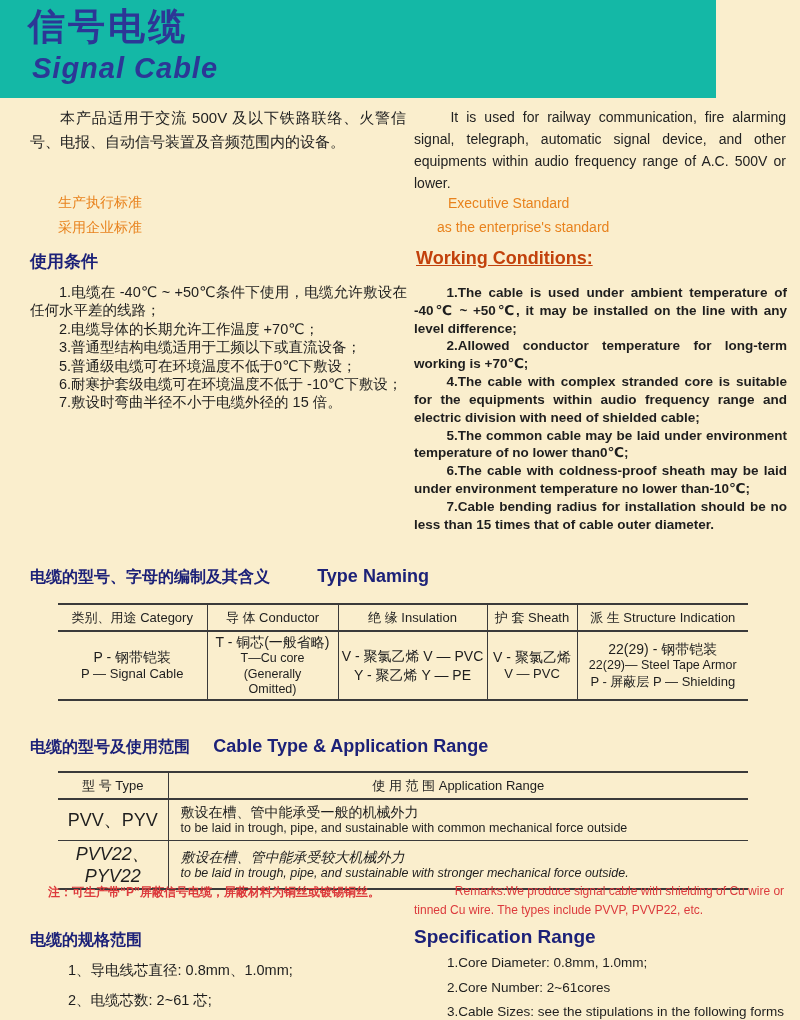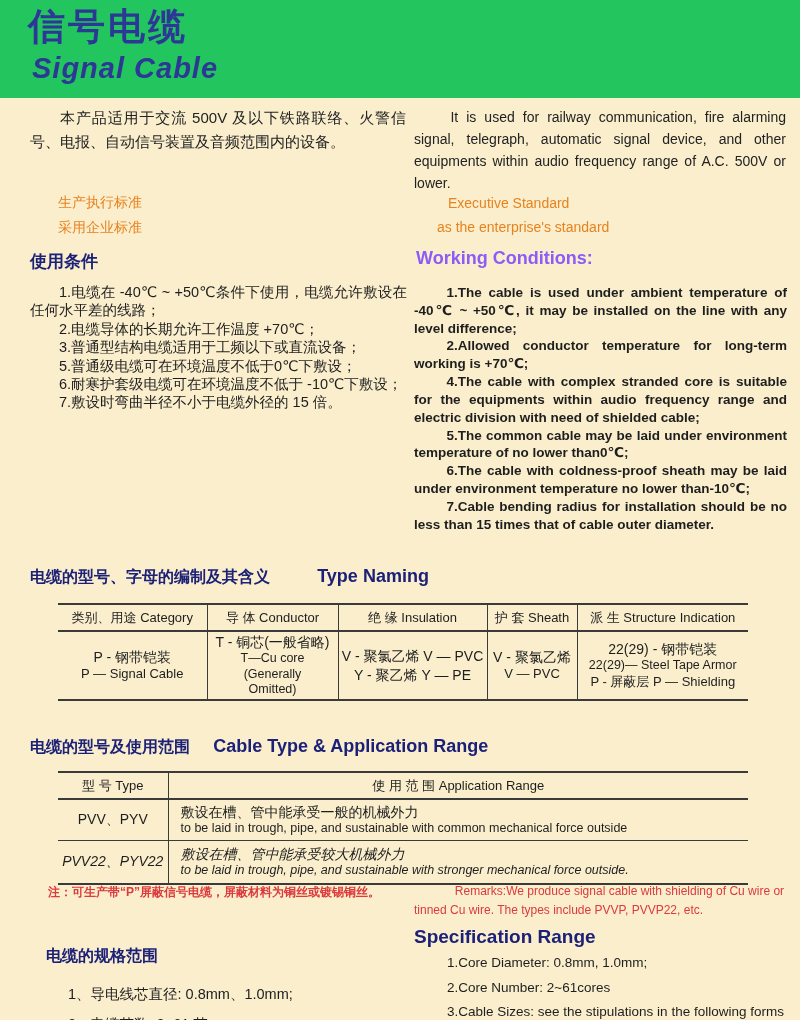--- a/index.html
+++ b/index.html
@@ -1,32 +1,32 @@
 <!DOCTYPE html>
 <html><head>
 <meta charset="utf-8">
 <style>
   html,body{margin:0;padding:0;}
   body{font-family:"Liberation Sans","DejaVu Sans",sans-serif;}
   .page{position:relative;width:800px;height:1020px;background:#FAEECD;overflow:hidden;}
-  .top-band{position:absolute;left:0;top:0;width:800px;height:98px;background:#22c55e;}
+  .top-band{position:absolute;left:0;top:0;width:716px;height:98px;background:#14b8a6;}
   .title-cn{position:absolute;left:28px;top:2px;font-size:37px;font-weight:bold;color:#2C3796;letter-spacing:3px;margin:0;}
   .title-en{position:absolute;left:32px;top:52px;font-size:29px;font-weight:bold;font-style:italic;color:#2C3796;letter-spacing:1px;margin:0;}
 
   .intro-cn{position:absolute;left:30px;top:106px;width:376px;font-size:15px;line-height:1.62;color:#222;text-indent:2em;text-align:justify;margin:0;}
   .intro-en{position:absolute;left:414px;top:106px;width:372px;font-size:14px;line-height:1.58;color:#222;text-indent:2.6em;text-align:justify;margin:0;}
 
   .std-cn{position:absolute;left:30px;top:190px;color:#E8821D;font-size:14px;line-height:1.75;}
   .std-cn div{padding-left:28px;}
   .std-en{position:absolute;left:414px;top:192px;color:#E8821D;font-size:14px;line-height:1.7;}
   .std-en .l1{padding-left:34px;}
   .std-en .l2{padding-left:23px;}
 
   .wc-head-cn{position:absolute;left:30px;top:250px;font-size:17px;font-weight:bold;color:#1C2178;margin:0;}
-  .wc-head-en{position:absolute;left:416px;top:248px;font-size:18px;font-weight:bold;color:#8b5cf6;margin:0;}
+  .wc-head-en{position:absolute;left:416px;top:248px;font-size:18px;font-weight:bold;color:#c2410c;margin:0;text-decoration:underline;}
   .wc-list-cn{position:absolute;left:30px;top:283px;width:377px;}
   .wc-list-cn p{margin:0;font-size:14.5px;line-height:1.27;color:#1e1e1e;text-indent:2em;text-align:justify;}
   .wc-list-en{position:absolute;left:414px;top:284px;width:373px;}
   .wc-list-en p{margin:0;font-size:13.5px;line-height:1.32;color:#1e1e1e;text-indent:2.4em;text-align:justify;font-weight:bold;}
 
   .sec-heading{position:absolute;margin:0;color:#1C2178;white-space:nowrap;}
   .sec-heading .cn{font-size:16px;font-weight:bold;}
   .sec-heading .en{font-size:18px;font-weight:bold;}
   #tn-heading{left:30px;top:565px;}
   #tn-heading .en{margin-left:42px;}
@@ -43,27 +43,27 @@
   tbody td{border-bottom:2px solid #3A3A3A;text-align:center;vertical-align:middle;}
   #table1 tbody td{height:62px;}
   #table2 tbody tr.r1 td{border-bottom:1px solid #3A3A3A;height:38px;}
   #table2 tbody tr.r2 td{border-bottom:2px solid #3A3A3A;height:40px;font-style:italic;}
   .cl{font-size:14px;line-height:1.3;}
   .el{font-size:12.5px;line-height:1.25;}
   .el13{font-size:13px;line-height:1.3;}
   #table2 td.range{text-align:left;padding-left:12px;}
   #table2 td.range .cl{font-size:14px;}
   #table2 td.range .el{font-size:12.5px;}
-  #table2 td.tcol{font-size:14px;}
+  #table2 td.tcol{font-size:18px;}
 
   .note-cn{position:absolute;left:30px;top:884px;padding-left:18px;font-size:12px;font-weight:bold;color:#DC3A3C;margin:0;}
   .note-en{position:absolute;left:414px;top:882px;width:375px;font-size:12px;color:#DC3A3C;text-indent:3.4em;line-height:1.55;margin:0;}
 
   .spec-cn{position:absolute;left:30px;top:930px;}
-  .spec-cn h3{margin:16px;font-size:16px;font-weight:bold;color:#1C2178;}
+  .spec-cn h3{margin:0;font-size:16px;font-weight:bold;color:#1C2178;}
   .spec-cn p{margin:8px 0 0 0;padding-left:38px;font-size:14.5px;color:#1e1e1e;line-height:1.55;}
   .spec-en{position:absolute;left:414px;top:926px;}
   .spec-en h3{margin:0;font-size:19px;font-weight:bold;color:#1C2178;}
   .spec-en p{margin:5px 0 0 0;padding-left:33px;font-size:13.5px;color:#1e1e1e;line-height:1.45;}
 </style>
 </head>
 <body>
 
 <div class="page">
   <div class="top-band">

